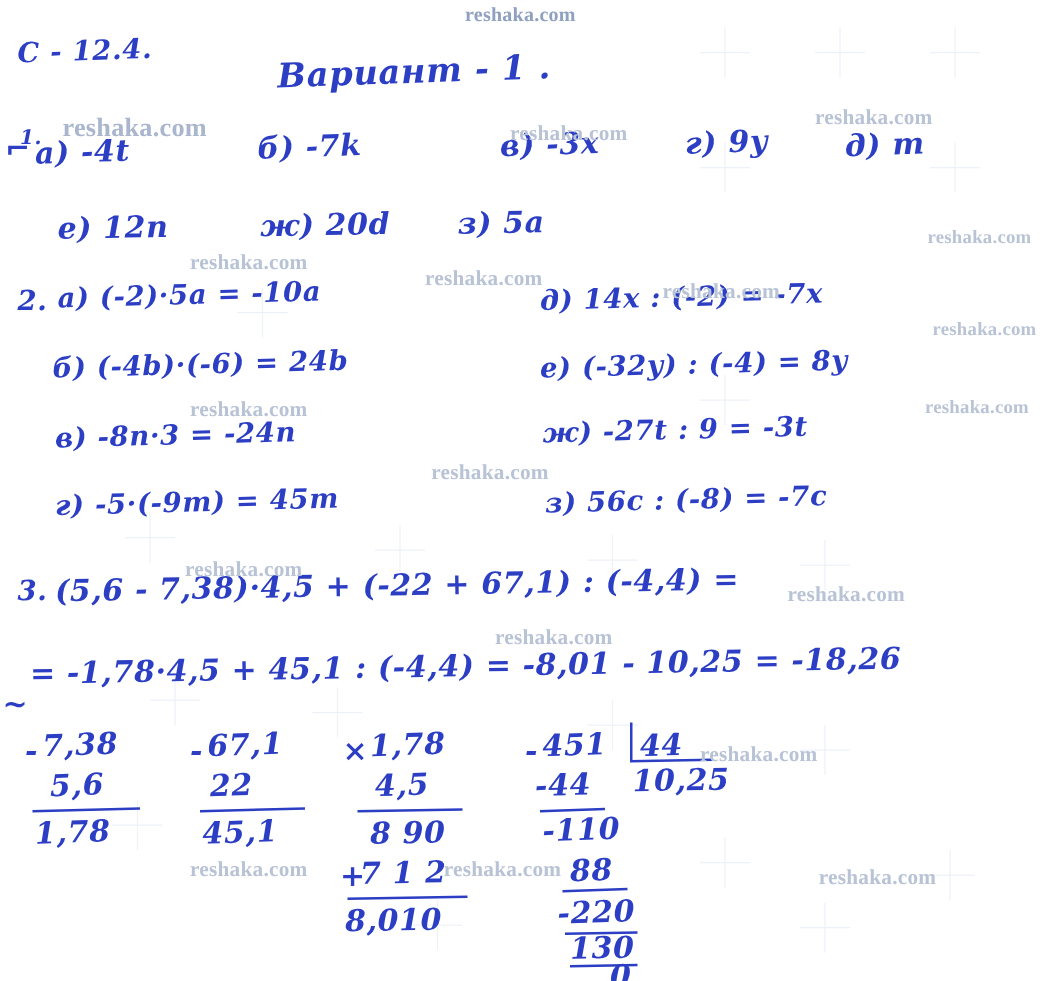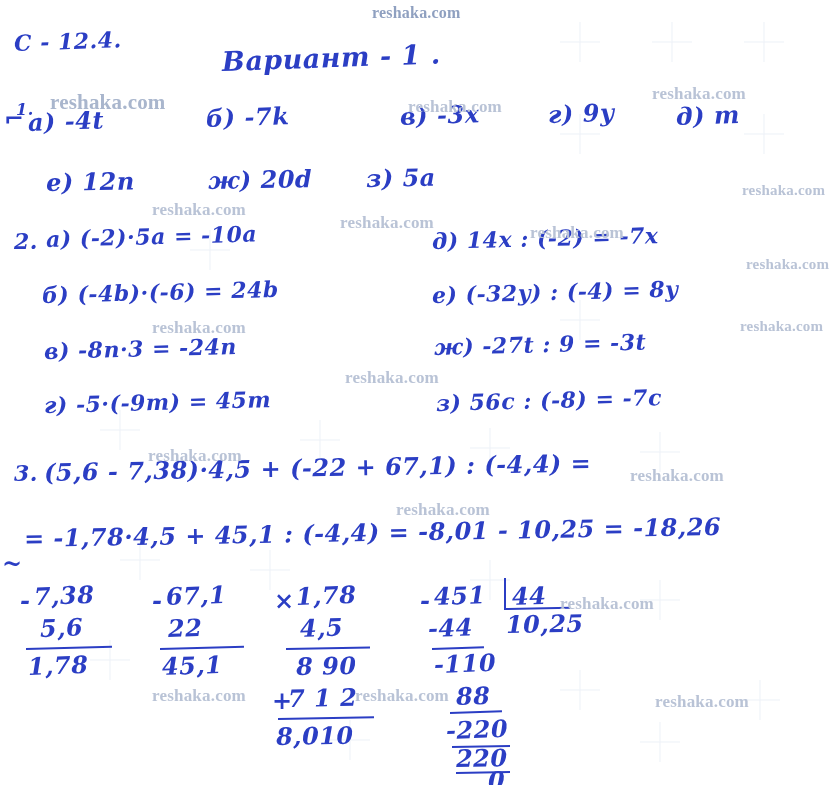--- a/index.html
+++ b/index.html
@@ -181,21 +181,21 @@
   <div class="inkline" style="left:504px; top:608px; width:66px; transform: rotate(-1deg);"></div>
   <div class="hw s24" style="left:506px; top:610px; transform: rotate(-1deg);">10,25</div>
 
   <div class="hw s24" style="left:428px; top:614px; transform: rotate(-2deg);">-44</div>
   <div class="inkline" style="left:432px; top:648px; width:52px; transform: rotate(-2deg);"></div>
   <div class="hw s24" style="left:434px; top:650px; transform: rotate(-2deg);">-110</div>
   <div class="hw s24" style="left:456px; top:682px; transform: rotate(-2deg);">88</div>
   <div class="inkline" style="left:450px; top:712px; width:52px; transform: rotate(-2deg);"></div>
   <div class="hw s24" style="left:446px; top:716px; transform: rotate(-2deg);">-220</div>
   <div class="inkline" style="left:452px; top:746px; width:58px; transform: rotate(-1deg);"></div>
-  <div class="hw s24" style="left:456px; top:744px; transform: rotate(-1deg);">220</div>
+  <div class="hw s24" style="left:456px; top:744px; transform: rotate(-1deg);">130</div>
   <div class="inkline" style="left:456px; top:772px; width:54px; transform: rotate(-1deg);"></div>
   <div class="hw s24" style="left:488px; top:766px;">0</div>
 
   <div class="hw s24" style="left:4px; top:104px;">⌐</div>
   <div class="hw s24" style="left:2px; top:548px;">~</div>
 </div>
 
 <div id="watermarks">
   <div class="wm top" style="left:372px; top:4px;">reshaka.com</div>
   <div class="wm big" style="left:50px; top:90px;">reshaka.com</div>

